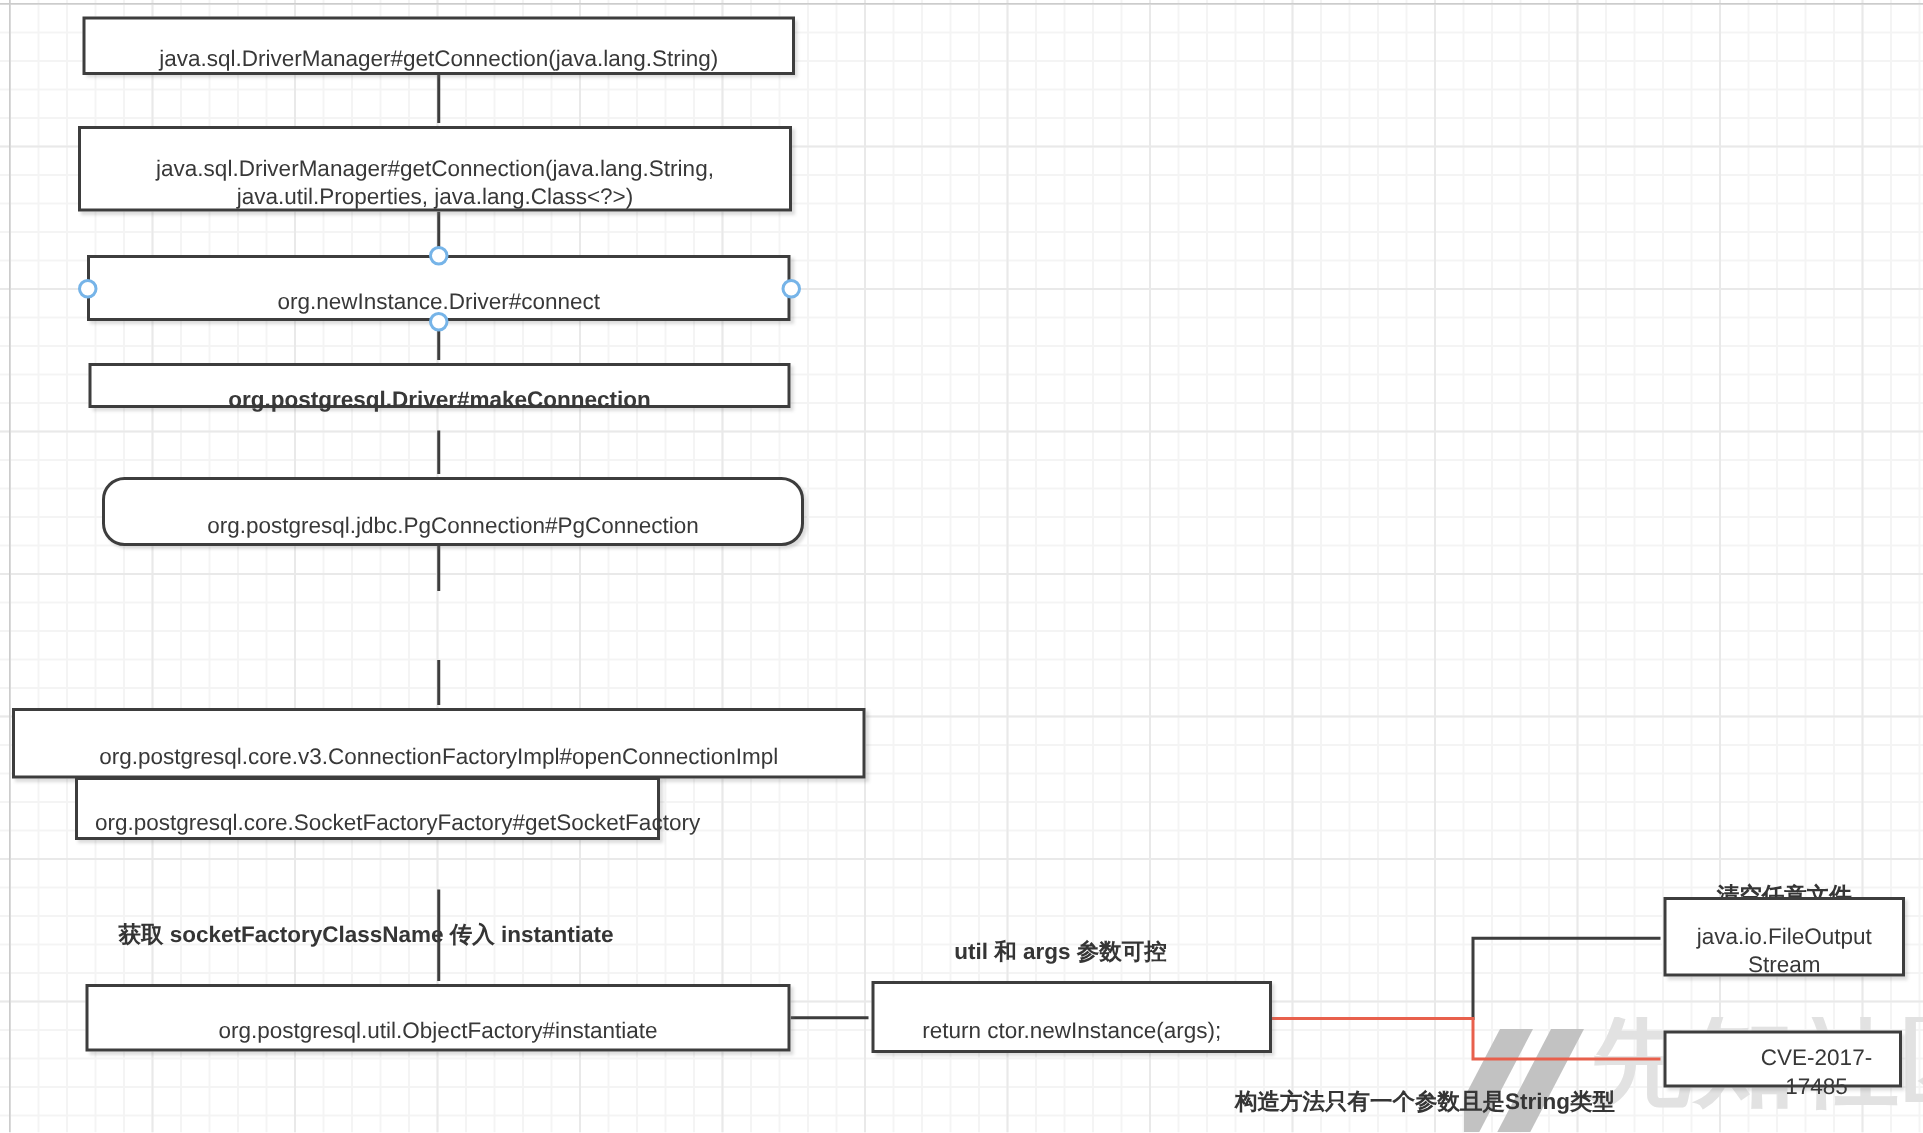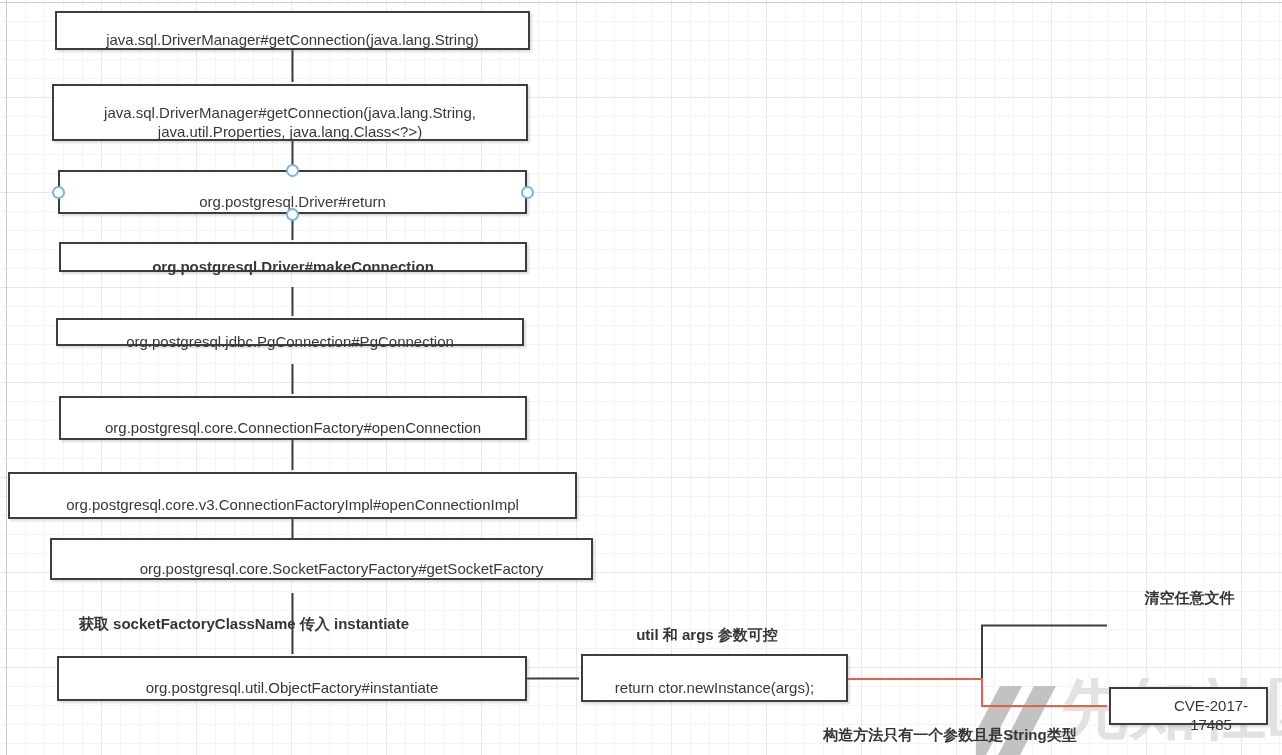--- a/index.html
+++ b/index.html
@@ -146,42 +146,43 @@
   </svg>
 
   <div class="node" style="left:55px;  top:11px;  width:475px; height:39px;">
     <span class="node-label">java.sql.DriverManager#getConnection(java.lang.String)</span>
   </div>
   <div class="node" style="left:52px;  top:84px;  width:476px; height:57px;">
     <span class="node-label">java.sql.DriverManager#getConnection(java.lang.String,
 java.util.Properties, java.lang.Class&lt;?&gt;)</span>
   </div>
   <div class="node" style="left:58px;  top:170px; width:469px; height:44px;">
-    <span class="node-label">org.postgresql.Driver#return</span>
+    <span class="node-label">org.newInstance.Driver#connect</span>
   </div>
   <div class="node" style="left:59px;  top:242px; width:468px; height:30px;font-weight:bold;">
     <span class="node-label">org.postgresql.Driver#makeConnection</span>
   </div>
-  <div class="node" style="left:56px;  top:318px; width:468px; height:28px;">
+  <div class="node" style="left:68px;  top:318px; width:468px; height:46px;border-radius:15px;">
     <span class="node-label">org.postgresql.jdbc.PgConnection#PgConnection</span>
-  </div>
-  <div class="node" style="left:59px;  top:396px; width:468px; height:44px;">
-    <span class="node-label">org.postgresql.core.ConnectionFactory#openConnection</span>
   </div>
   <div class="node" style="left:8px;   top:472px; width:569px; height:47px;">
     <span class="node-label">org.postgresql.core.v3.ConnectionFactoryImpl#openConnectionImpl</span>
   </div>
-  <div class="node" style="left:50px;  top:538px; width:543px; height:42px;padding-left:40px;">
+  <div class="node" style="left:50px;  top:518px; width:390px; height:42px;padding-left:40px;">
     <span class="node-label">org.postgresql.core.SocketFactoryFactory#getSocketFactory</span>
   </div>
   <div class="node" style="left:57px;  top:656px; width:470px; height:45px;">
     <span class="node-label">org.postgresql.util.ObjectFactory#instantiate</span>
   </div>
   <div class="node" style="left:581px; top:654px; width:267px; height:48px;">
     <span class="node-label">return ctor.newInstance(args);</span>
+  </div>
+  <div class="node" style="left:1109px; top:598px; width:161px; height:53px;">
+    <span class="node-label">java.io.FileOutput
+Stream</span>
   </div>
   <div class="node" style="left:1109px; top:687px; width:159px; height:38px;padding-left:45px;">
     <span class="node-label">CVE-2017-17485</span>
   </div>
 
   <div class="handle" style="left:51.5px; top:185.5px;"></div>
   <div class="handle" style="left:520.5px; top:185.5px;"></div>
   <div class="handle" style="left:286px; top:163.5px;"></div>
   <div class="handle" style="left:286px; top:207.5px;"></div>
 

